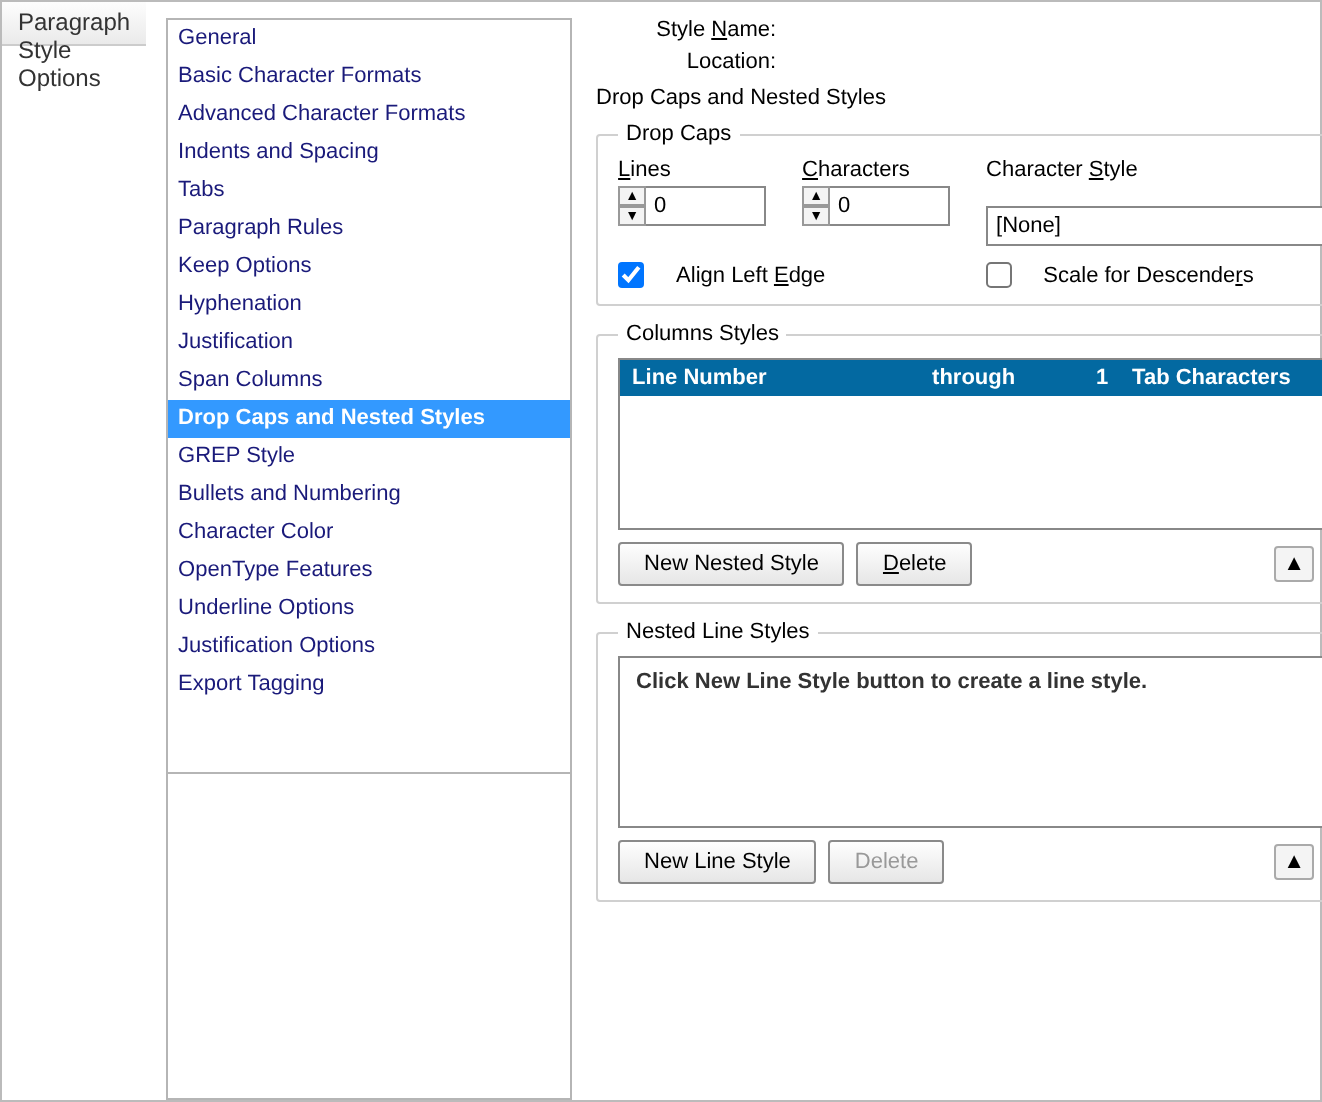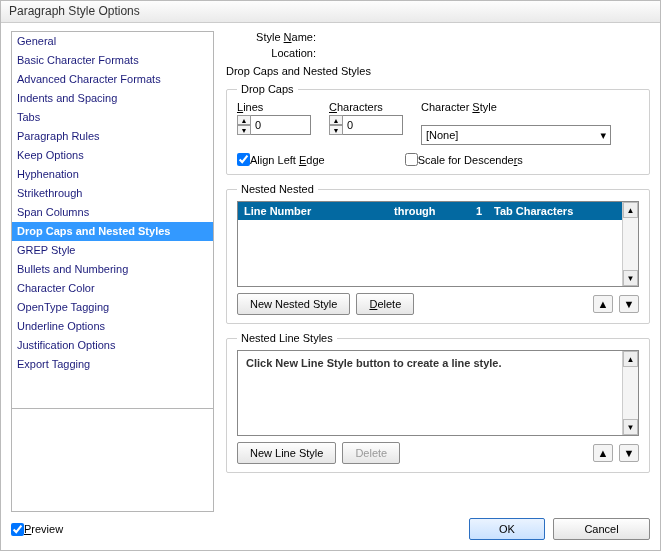--- a/index.html
+++ b/index.html
@@ -9,21 +9,21 @@
     font-size: 11px;
     background: #fff;
     color: #000;
   }
   .window {
     width: 661px;
     height: 551px;
     background: #fff;
     border: 1px solid #bbb;
     display: flex;
-    flex-direction: column;
+    flex-direction: row;
   }
   .titlebar {
     height: 22px;
     background: linear-gradient(#fdfdfd, #eaeaea);
     border-bottom: 1px solid #ccc;
     padding: 3px 8px;
     font-size: 12px;
     color: #333;
   }
   .content {
@@ -98,21 +98,21 @@
   .spin-input {
     width: 60px; height: 20px; border:1px solid #888; border-left:none;
     padding:2px 4px; font-size:11px;
   }
   .cs-select {
     width: 190px; height: 20px; border:1px solid #888; background:#fff;
     margin-top:12px; display:flex; align-items:center; justify-content:space-between;
     padding:0 4px; cursor:pointer;
   }
   .chk-row { display:flex; gap: 80px; margin-top:8px; align-items:center; }
-  .chk { display:flex; align-items:center; gap:0; }
+  .chk { display:flex; align-items:center; gap:16px; }
   .chk input { margin:0; width:13px; height:13px; }
   .listbox {
     border: 1px solid #888; background:#fff; height: 86px;
     display:flex; position:relative;
   }
   .listbox-body { flex:1; overflow:auto; }
   .lb-header, .lb-row {
     display:flex; padding:3px 6px; font-size:11px;
   }
   .lb-header { background:#0369a1; color:#fff; font-weight:bold; }
@@ -162,27 +162,27 @@
     <div class="sidebar">
       <div class="sidebar-list" id="sidebar-list">
           <div class="sidebar-item">General</div>
           <div class="sidebar-item">Basic Character Formats</div>
           <div class="sidebar-item">Advanced Character Formats</div>
           <div class="sidebar-item">Indents and Spacing</div>
           <div class="sidebar-item">Tabs</div>
           <div class="sidebar-item">Paragraph Rules</div>
           <div class="sidebar-item">Keep Options</div>
           <div class="sidebar-item">Hyphenation</div>
-          <div class="sidebar-item">Strikethrough</div>
+          <div class="sidebar-item">Justification</div>
           <div class="sidebar-item">Span Columns</div>
           <div class="sidebar-item selected">Drop Caps and Nested Styles</div>
           <div class="sidebar-item">GREP Style</div>
           <div class="sidebar-item">Bullets and Numbering</div>
           <div class="sidebar-item">Character Color</div>
-          <div class="sidebar-item">OpenType Tagging</div>
+          <div class="sidebar-item">OpenType Features</div>
           <div class="sidebar-item">Underline Options</div>
           <div class="sidebar-item">Justification Options</div>
           <div class="sidebar-item">Export Tagging</div>
         </div>
       <div class="sidebar-preview"></div>
     </div>
 
     <div class="main">
 
       <div class="row">
@@ -230,21 +230,21 @@
             <span>Align Left <u>E</u>dge</span>
           </label>
           <label class="chk">
             <input type="checkbox" id="chk-scale" style="">
             <span>Scale for Descende<u>r</u>s</span>
           </label>
         </div>
       </fieldset>
 
       <fieldset>
-        <legend>Nested Nested</legend>
+        <legend>Columns Styles</legend>
         <div class="listbox">
           <div class="listbox-body">
             <div class="lb-header">
               <span class="lb-c1">Line Number</span>
               <span class="lb-c2">through</span>
               <span class="lb-c3">1</span>
               <span class="lb-c4">Tab Characters</span>
             </div>
           </div>
           <div class="lb-scroll">

